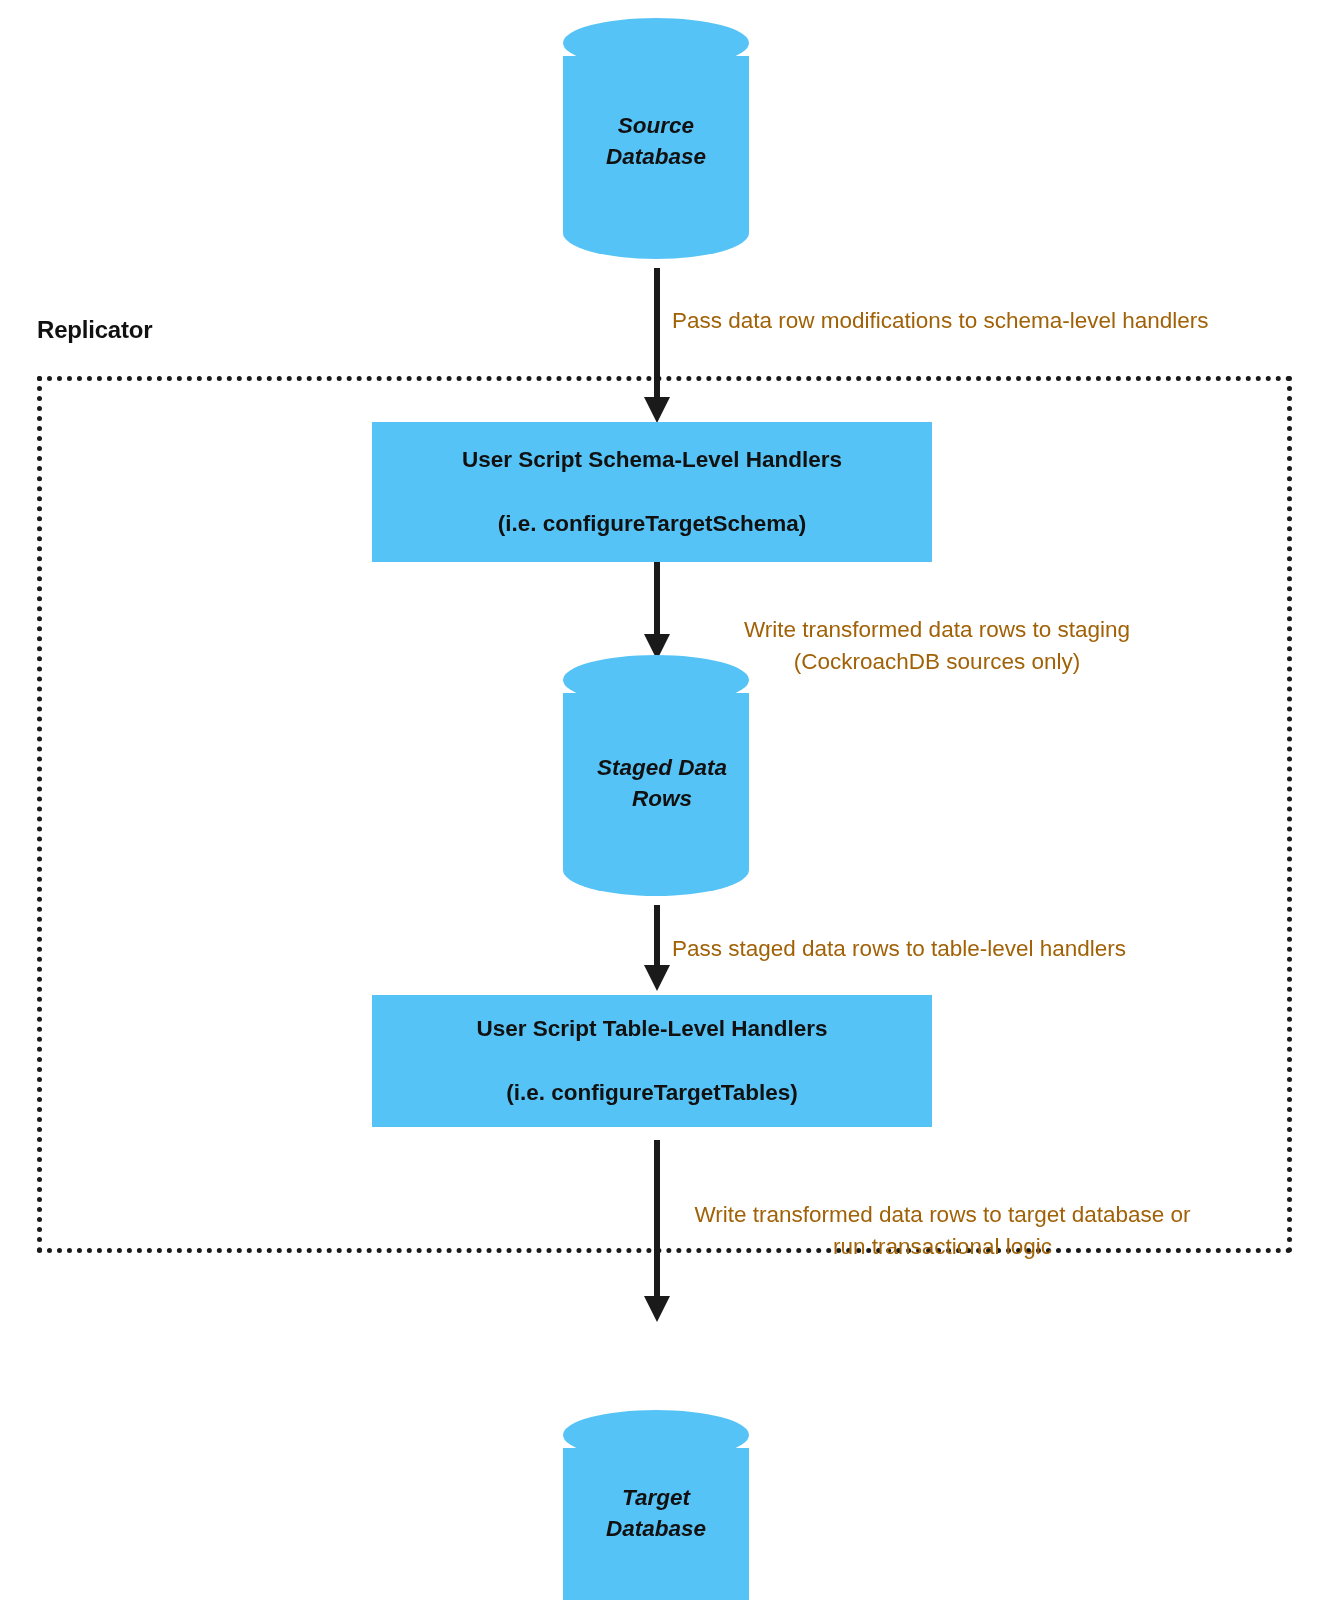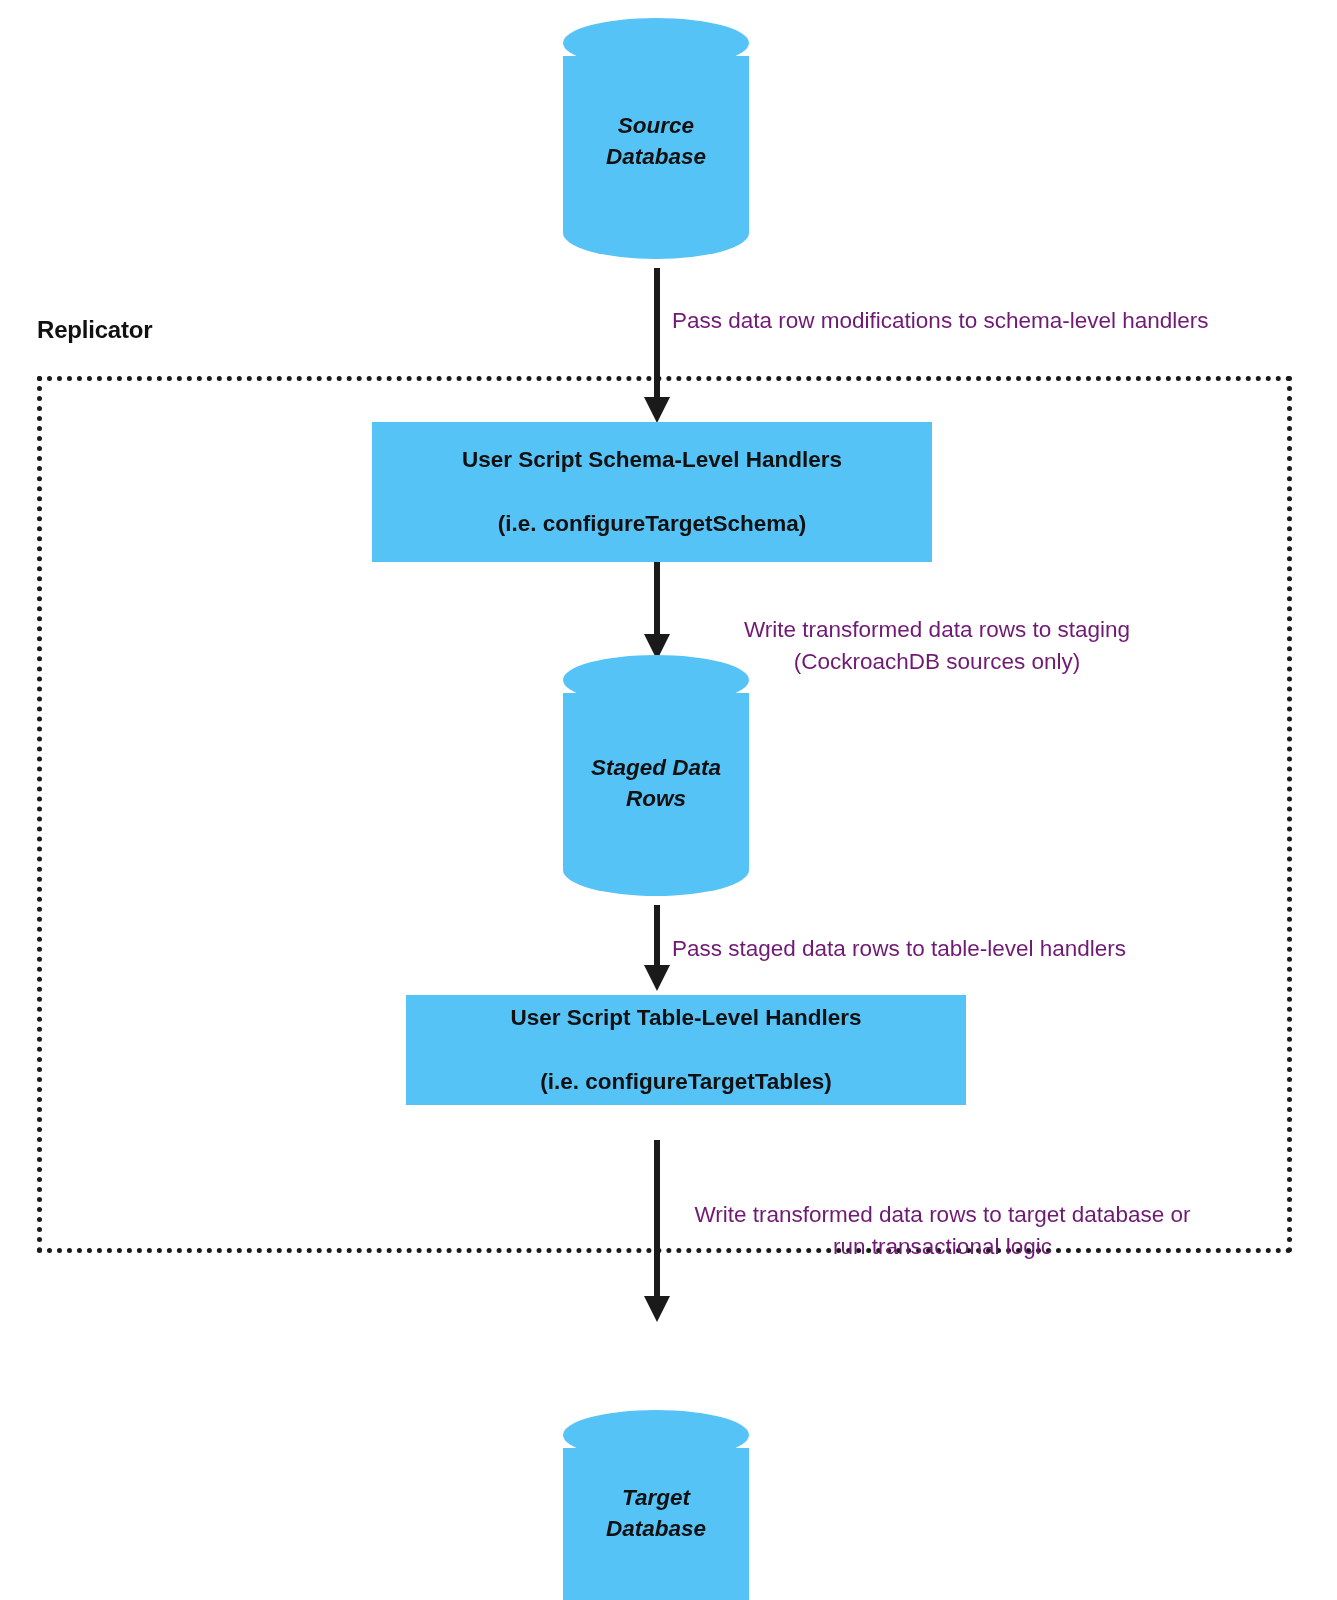--- a/index.html
+++ b/index.html
@@ -116,21 +116,21 @@
     border-left: 13px solid transparent;
     border-right: 13px solid transparent;
     border-top: 26px solid #1a1a1a;
   }
 
   
   .arrow-label {
     position: absolute;
     font-size: 22.5px;
     line-height: 1.42;
-    color: #701a75;
+    color: #a16207;
     white-space: pre-line;
   }
   .arrow-label.one-line {
     white-space: nowrap;
   }
   .arrow-label.centered {
     text-align: center;
   }
 </style>
 </head>
@@ -168,33 +168,33 @@
     <div class="head" style="top:72px;"></div>
   </div>
   <div class="arrow-label centered" style="left:672px; top:582px; width:530px;">
     <div>Write transformed data rows to staging
 (CockroachDB sources only)</div>
   </div>
 
   <div class="cylinder" style="left:563px; top:655px; height:250px;">
     <div class="cyl-body" style="height:203px;"></div>
     <div class="cyl-top"></div>
-    <div class="cyl-label" style="top:98px;">
+    <div class="cyl-label" style="top:98px;padding-left:6px;">
       <div>Staged Data</div>
       <div>Rows</div>
     </div>
   </div>
 
   <div class="arrow" style="top:905px; height:86px;">
     <div class="shaft" style="height:63px;"></div>
     <div class="head" style="top:60px;"></div>
   </div>
   <div class="arrow-label one-line" style="left:672px; top:933px;">Pass staged data rows to table-level handlers</div>
 
-  <div class="proc-box" style="left:372px; top:995px; width:560px; height:110px;margin-left:34px;">
+  <div class="proc-box" style="left:372px; top:995px; width:560px; height:132px;">
     <div class="proc-label">
       <div>User Script Table-Level Handlers</div>
       <div>(i.e. configureTargetTables)</div>
     </div>
   </div>
 
   <div class="arrow" style="top:1140px; height:182px;">
     <div class="shaft" style="height:159px;"></div>
     <div class="head" style="top:156px;"></div>
   </div>

